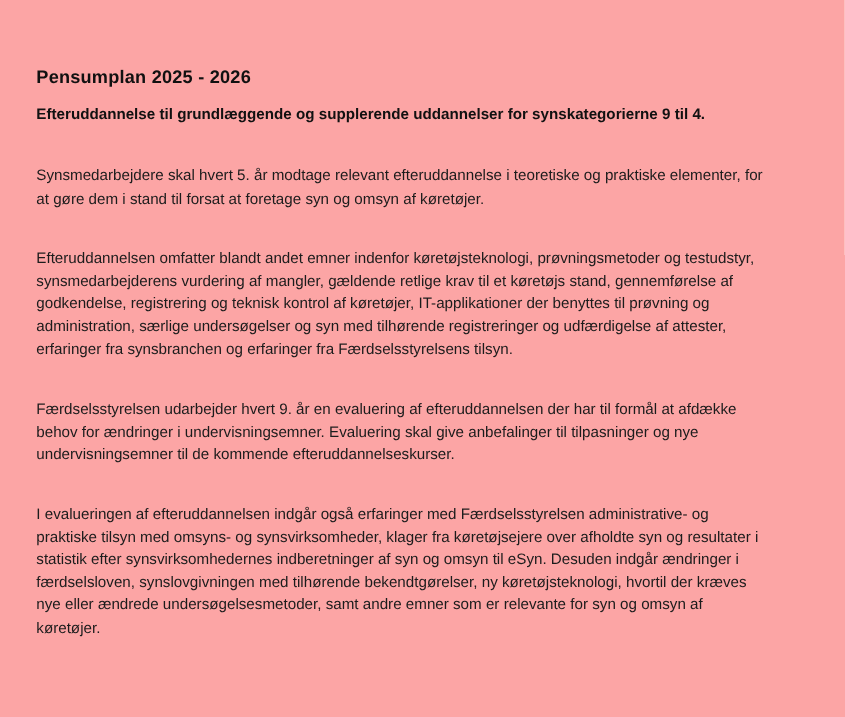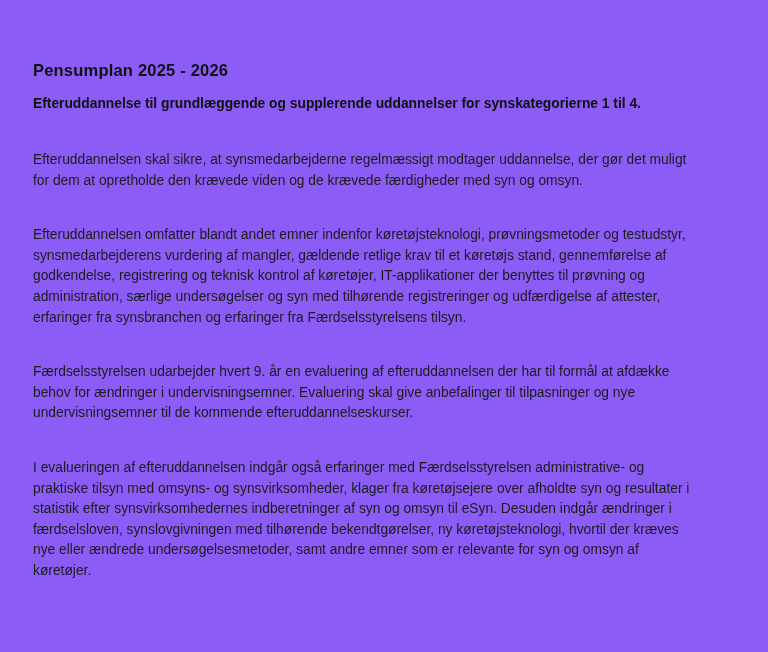--- a/index.html
+++ b/index.html
@@ -12,21 +12,21 @@
     height: 652px;
     overflow: hidden;
     font-family: "Liberation Sans", sans-serif;
     color: #1c1c1c;
   }
   .page {
     box-sizing: border-box;
     width: 768px;
     height: 652px;
     padding: 60px 30px 0 33px;
-    background: #8b5cf6;
+    background: #fca5a5;
   }
   .doc-title {
     font-size: 16.5px;
     font-weight: bold;
     line-height: 21px;
     margin: 0 0 13px 0;
     letter-spacing: 0.2px;
     color: #111111;
   }
   .doc-subtitle {
@@ -44,25 +44,25 @@
     white-space: pre-line;
     color: #1c1c1c;
   }
 </style>
 </head>
 <body>
 
 <div class="page">
   <h1 class="doc-title">Pensumplan 2025 - 2026</h1>
 
-  <h2 class="doc-subtitle">Efteruddannelse til grundlæggende og supplerende uddannelser for synskategorierne 1 til 4.</h2>
+  <h2 class="doc-subtitle">Efteruddannelse til grundlæggende og supplerende uddannelser for synskategorierne 9 til 4.</h2>
 
+  <p class="doc-para">Synsmedarbejdere skal hvert 5. år modtage relevant efteruddannelse i teoretiske og praktiske elementer, for
+at gøre dem i stand til forsat at foretage syn og omsyn af køretøjer.</p>
 
-  <p class="doc-para">Efteruddannelsen skal sikre, at synsmedarbejderne regelmæssigt modtager uddannelse, der gør det muligt
-for dem at opretholde den krævede viden og de krævede færdigheder med syn og omsyn.</p>
 
   <p class="doc-para">Efteruddannelsen omfatter blandt andet emner indenfor køretøjsteknologi, prøvningsmetoder og testudstyr,
 synsmedarbejderens vurdering af mangler, gældende retlige krav til et køretøjs stand, gennemførelse af
 godkendelse, registrering og teknisk kontrol af køretøjer, IT-applikationer der benyttes til prøvning og
 administration, særlige undersøgelser og syn med tilhørende registreringer og udfærdigelse af attester,
 erfaringer fra synsbranchen og erfaringer fra Færdselsstyrelsens tilsyn.</p>
 
   <p class="doc-para">Færdselsstyrelsen udarbejder hvert 9. år en evaluering af efteruddannelsen der har til formål at afdække
 behov for ændringer i undervisningsemner. Evaluering skal give anbefalinger til tilpasninger og nye
 undervisningsemner til de kommende efteruddannelseskurser.</p>

